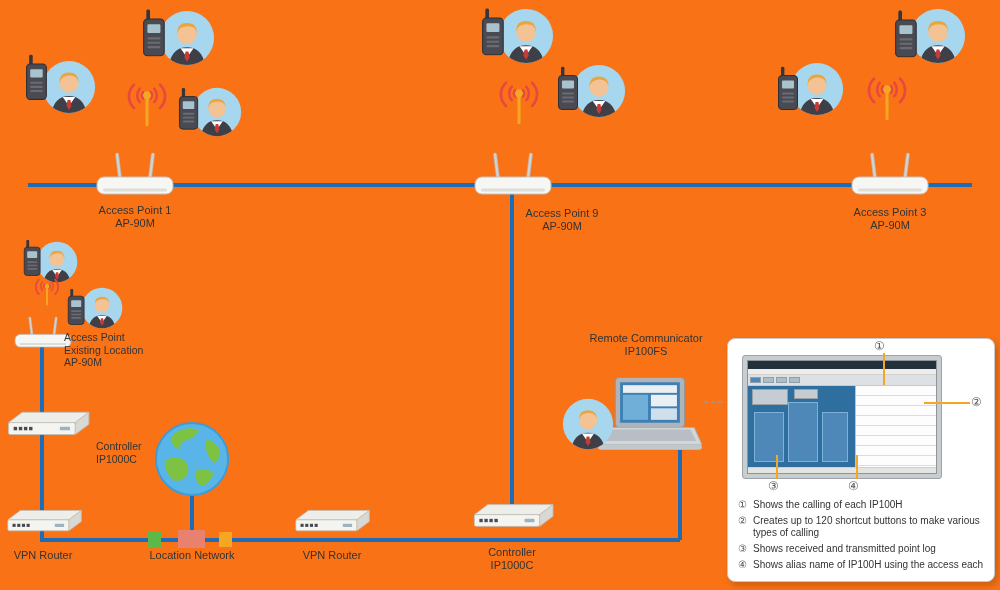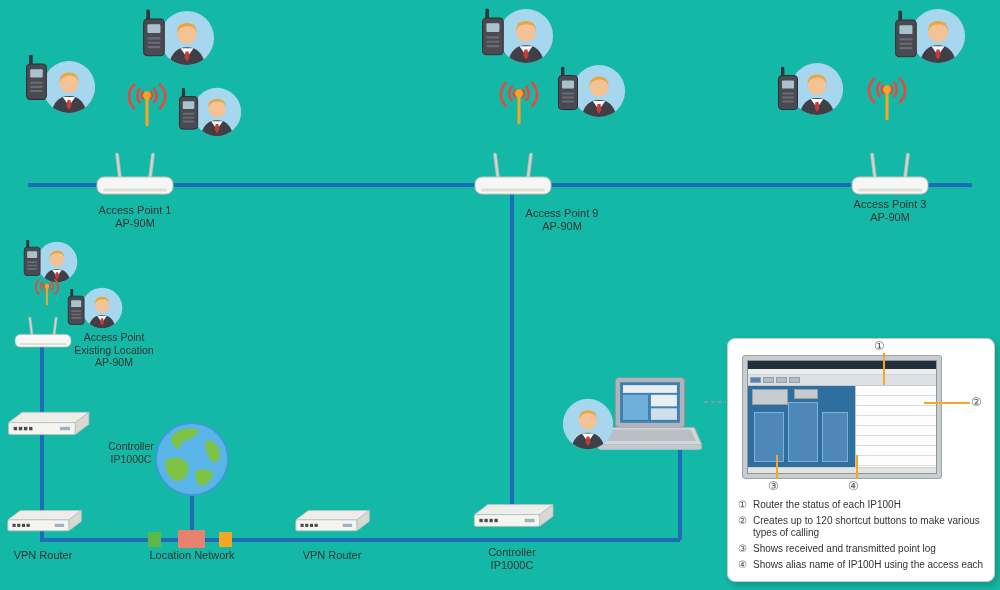--- a/index.html
+++ b/index.html
@@ -1,22 +1,22 @@
 <!DOCTYPE html>
 <html><head>
 <meta charset="utf-8">
 <style>
   * { margin:0; padding:0; box-sizing:border-box; }
   body { font-family:"Liberation Sans", sans-serif; background:#fff; }
-  .canvas { position:relative; width:1000px; height:590px; background:#14b8a6; overflow:hidden; }
+  .canvas { position:relative; width:1000px; height:590px; background:#f97316; overflow:hidden; }
   .abs { position:absolute; }
   svg.icon { position:absolute; display:block; }
   .node-label { position:absolute; font-size:11px; color:#333; line-height:13px; }
   .node-label.center { text-align:center; }
-  .node-label.small { font-size:10.5px; line-height:12.5px;text-align:center; }
+  .node-label.small { font-size:10.5px; line-height:12.5px; }
 
   
   .panel { position:absolute; left:727px; top:338px; width:268px; height:244px; background:#fff;
            border:1px solid #C9C9C9; border-radius:8px; box-shadow:3px 4px 7px rgba(0,0,0,0.18); }
   .monitor { position:absolute; left:14px; top:16px; width:200px; height:124px; background:#C8CDD0;
              border:1px solid #9EA3A7; border-radius:3px; padding:4px; }
   .screen { height:100%; background:#fff; display:flex; flex-direction:column; border:1px solid #8F9498; }
   .s-title { height:8px; background:#22303C; }
   .s-menu { height:6px; background:#EDEDEB; border-bottom:1px solid #D2D2D0; }
   .s-tool { height:11px; background:#DDE1E3; border-bottom:1px solid #C6CACC; display:flex; gap:2px; padding:2px; }
@@ -190,21 +190,21 @@
     </svg>
   <svg class="icon" style="left:777px;top:66px;width:24px;height:45px" viewBox="0 0 24 44">
       <use href="#sym-radio"></use>
     </svg>
   <svg class="icon" style="left:858px;top:74px;width:58px;height:54px" viewBox="0 0 60 52">
       <use href="#sym-wifi"></use>
     </svg>
   <svg class="icon" style="left:845px;top:152px;width:90px;height:46px" viewBox="0 0 90 46">
       <use href="#sym-ap"></use>
     </svg>
-  <div class="node-label center" style="left:828px;top:198px;width:124px">
+  <div class="node-label center" style="left:828px;top:206px;width:124px">
     <div>Access Point 3</div>
     <div>AP-90M</div>
   </div>
 
   <svg class="icon" style="left:36px;top:241px;width:42px;height:42px" viewBox="0 0 60 60">
       <use href="#sym-avatar"></use>
     </svg>
   <svg class="icon" style="left:23px;top:239px;width:20px;height:38px" viewBox="0 0 24 44">
       <use href="#sym-radio"></use>
     </svg>
@@ -256,20 +256,24 @@
   </div>
 
   <svg class="icon" style="left:466px;top:500px;width:92px;height:36px" viewBox="0 0 110 40">
       <use href="#sym-router"></use>
     </svg>
   <div class="node-label center" style="left:469px;top:546px;width:86px">
     <div>Controller</div>
     <div>IP1000C</div>
   </div>
 
+  <div class="node-label center" style="left:578px;top:332px;width:136px">
+    <div>Remote Communicator</div>
+    <div>IP100FS</div>
+  </div>
   <svg class="icon" style="left:596px;top:376px;width:106px;height:80px" viewBox="0 0 110 80">
       <use href="#sym-laptop"></use>
     </svg>
   <svg class="icon" style="left:562px;top:398px;width:52px;height:52px" viewBox="0 0 60 60">
       <use href="#sym-avatar"></use>
     </svg>
 
   <div class="panel">
     <div class="monitor">
       <div class="screen">
@@ -300,21 +304,21 @@
     <span class="callout-num" style="left:243px;top:57px">②</span>
     <div class="orange-line" style="left:196px;top:63px;width:46px;height:2px"></div>
     <span class="callout-num" style="left:40px;top:141px">③</span>
     <div class="orange-line" style="left:48px;top:116px;width:2px;height:24px"></div>
     <span class="callout-num" style="left:120px;top:141px">④</span>
     <div class="orange-line" style="left:128px;top:116px;width:2px;height:24px"></div>
 
     <div class="legend">
       <div class="lg-row">
         <span class="lg-num">①</span>
-        <span>Router the status of each IP100H</span>
+        <span>Shows the calling of each IP100H</span>
       </div>
       <div class="lg-row">
         <span class="lg-num">②</span>
         <span>Creates up to 120 shortcut buttons to make various types of calling</span>
       </div>
       <div class="lg-row">
         <span class="lg-num">③</span>
         <span>Shows received and transmitted point log</span>
       </div>
       <div class="lg-row">

